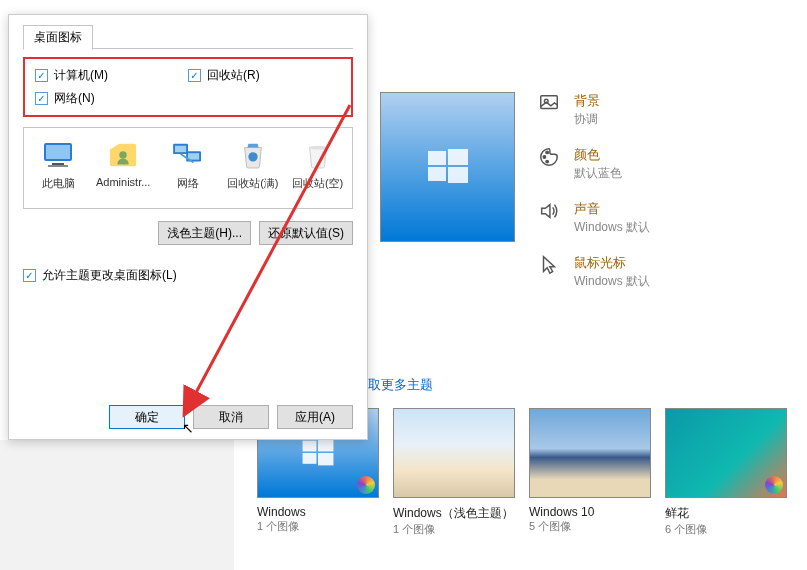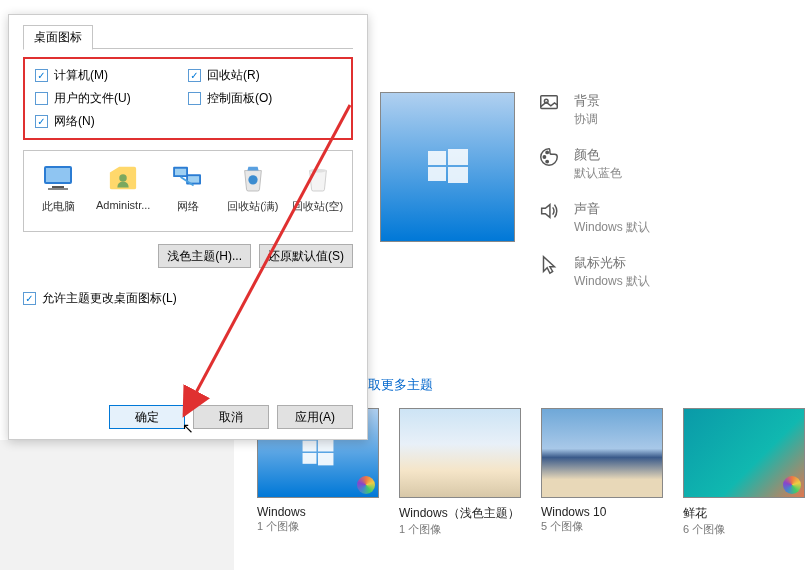--- a/index.html
+++ b/index.html
@@ -40,27 +40,27 @@
 
 .arrow { position: absolute; left: 150px; top: 100px; z-index: 20; pointer-events: none; }
 
 
 .right-panel { position: absolute; left: 380px; top: 92px; width: 420px; }
 .preview { width: 135px; height: 150px; background: linear-gradient(#b0d0f0, #0078d7); border: 1px solid #888; display: flex; align-items: center; justify-content: center; }
 .preview .winlogo { width: 44px; height: 44px; }
 .settings-list { position: absolute; left: 158px; top: 0; }
 .srow { display: flex; align-items: flex-start; gap: 14px; margin-bottom: 18px; }
 .srow .sic { width: 22px; height: 22px; color: #555; display:flex;align-items:center;justify-content:center;}
-.srow .st1 { font-size: 13px; color: #737373; }
+.srow .st1 { font-size: 13px; color: #a16207; }
 .srow .st2 { font-size: 12px; color: #888; margin-top: 1px; }
 
 .more-link { position: absolute; left: 368px; top: 376px; color: #0066cc; font-size: 13px; }
 
 
-.themes { position: absolute; left: 257px; top: 408px; display: flex; gap: 20px; }
+.themes { position: absolute; left: 257px; top: 408px; display: flex; gap: 14px; }
 .tcard { width: 122px; }
 .timg { width: 122px; height: 90px; border: 1px solid #888; position: relative; overflow: hidden; }
 .timg .corner { position: absolute; right: 3px; bottom: 3px; width: 18px; height: 18px; border-radius: 50%; }
 .tname { font-size: 12px; margin-top: 7px; color: #222; white-space: nowrap; overflow: hidden; text-overflow: ellipsis; }
 .tcount { font-size: 11px; color: #777; }
 
 .cursor { position: absolute; left: 182px; top: 420px; z-index: 30; font-size: 14px; color: #000; pointer-events: none; }
 
 .grayside { position: absolute; left: 0; top: 440px; width: 234px; height: 130px; background: #f2f2f2; }
 </style>
@@ -82,30 +82,20 @@
             <span class="ck checked"></span>
             <span>计算机(M)</span>
           </label>
         <label class="ck-item">
             <span class="ck checked"></span>
             <span>回收站(R)</span>
           </label>
       </div>
       <div class="ck-row">
         <label class="ck-item">
-            <span class="ck"></span>
-            <span>用户的文件(U)</span>
-          </label>
-        <label class="ck-item">
-            <span class="ck"></span>
-            <span>控制面板(O)</span>
-          </label>
-      </div>
-      <div class="ck-row">
-        <label class="ck-item">
             <span class="ck checked"></span>
             <span>网络(N)</span>
           </label>
       </div>
     </div>
 
     <div class="iconbox">
       <div class="di">
         <div class="ic">
             <svg viewBox="0 0 32 28" width="32" height="28">

